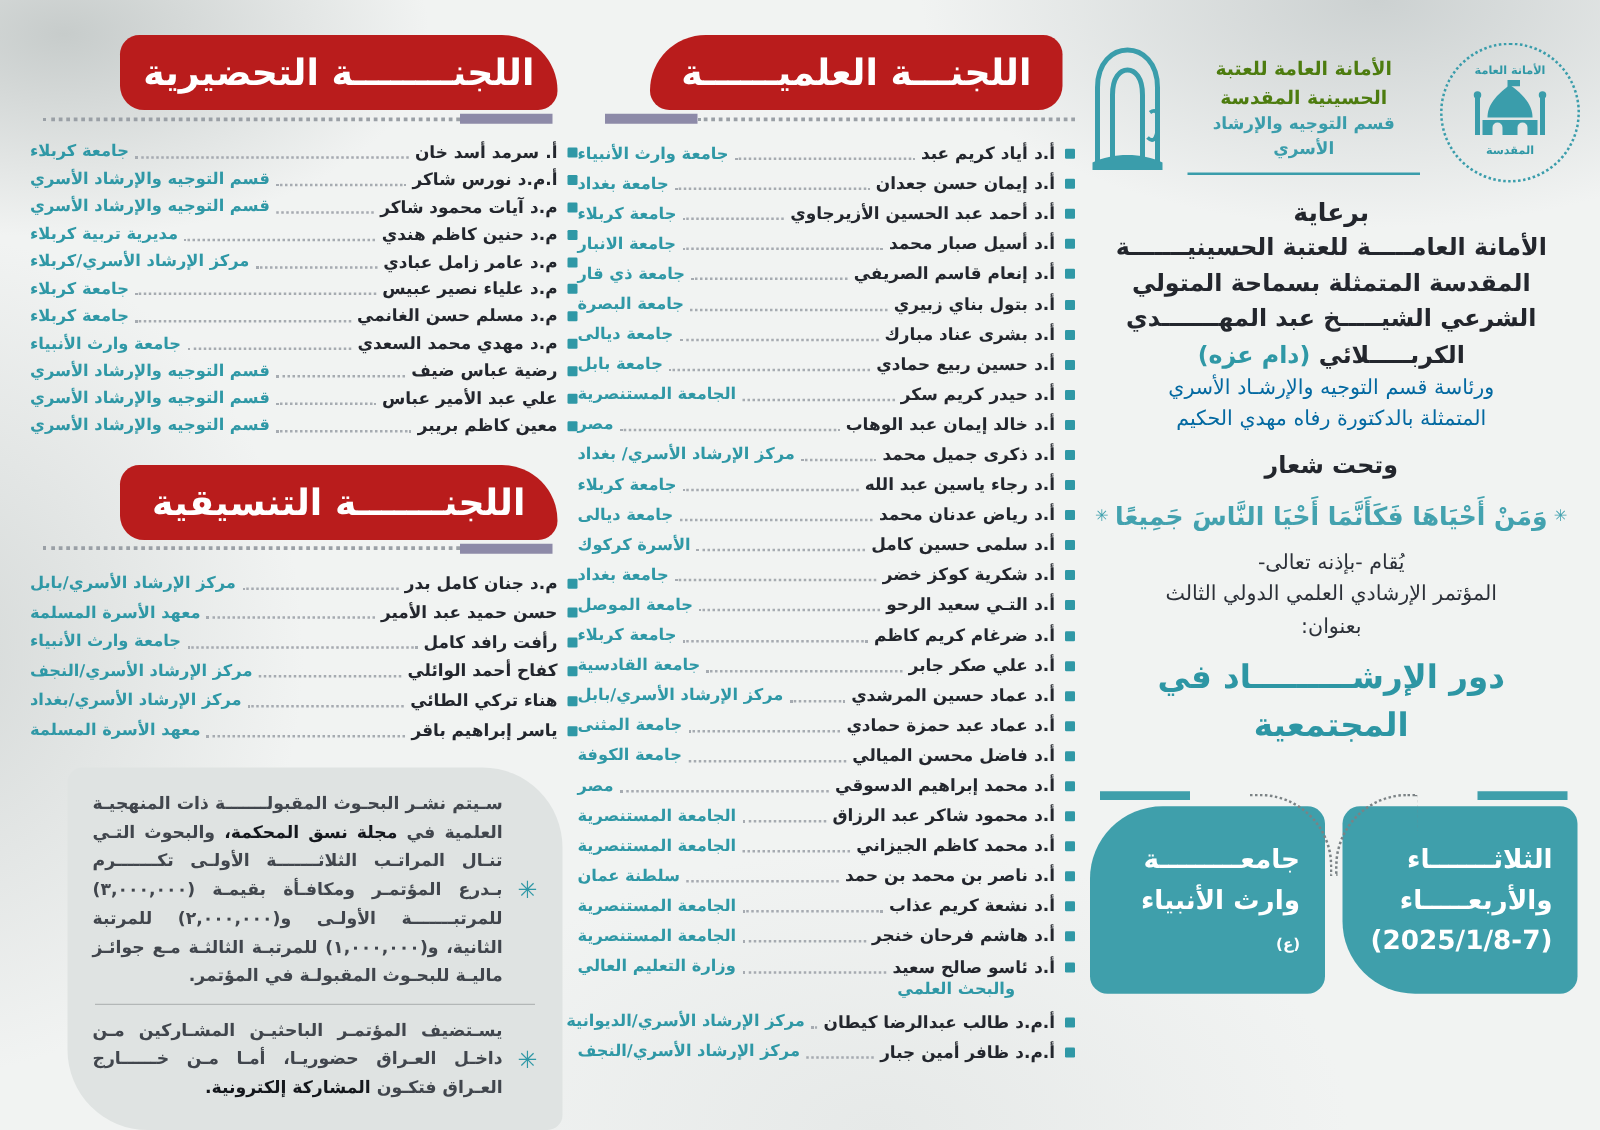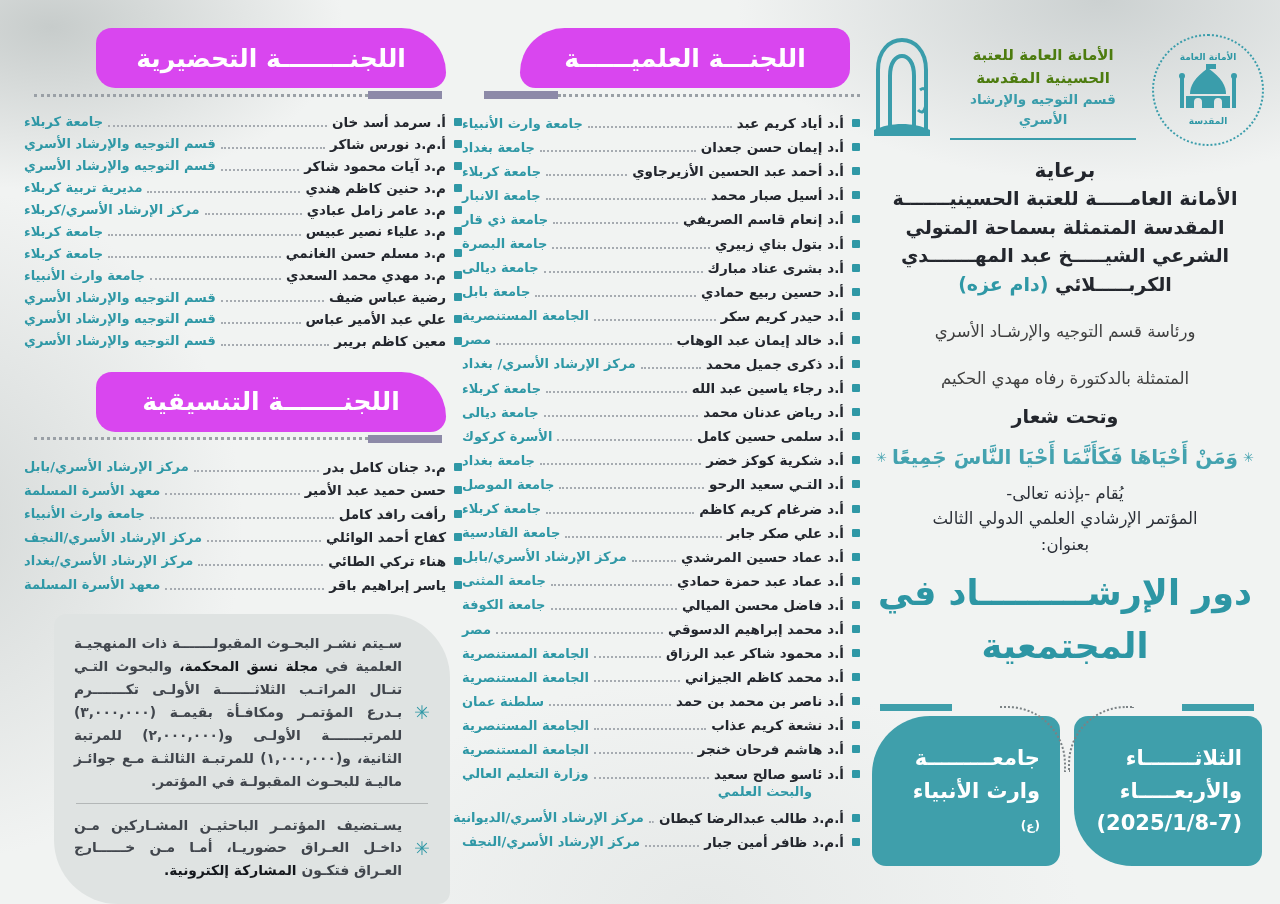--- a/index.html
+++ b/index.html
@@ -30,50 +30,50 @@
   .calli .c1{ font-size:15px; font-weight:700; color:#4d7c0f; line-height:1.5; }
   .calli .c2{ font-size:13.5px; font-weight:700; color:#3a9dab; line-height:1.5; }
   .calli .rule{ height:2px; background:#3a9dab; margin-top:8px; }
   .archlogo{ width:64px; height:104px; flex:none; }
 
   
   .sponsor{ text-align:center; margin-top:8px; }
   .sp-label{ font-size:20px; font-weight:700; margin-bottom:2px; }
   .sp-line-b{ font-size:19px; font-weight:700; line-height:1.5; }
   .honorific{ color:#2f98a6; }
-  .sp-line-r{ font-size:16.5px; font-weight:400; line-height:1.5; color:#404040;margin-top:22px; }
+  .sp-line-r{ font-size:16.5px; font-weight:400; line-height:1.5; color:#0369a1; }
   .sp-slogan{ font-size:19px; font-weight:700; margin-top:13px; }
 
   .verse{ margin:16px 0 10px; text-align:center; color:#43a2af; font-weight:700; font-size:20px; line-height:1.4; }
   .verse .orn{ font-size:13px; vertical-align:middle; margin:0 5px; color:#43a2af; }
 
   .held{ text-align:center; font-size:16.5px; line-height:1.55; color:#2c3038; }
 
-  .big-title{ margin-top:10px; text-align:center; color:#2d96a4; font-weight:700; font-size:35px; line-height:1.5; }
+  .big-title{ margin-top:10px; text-align:center; color:#2d96a4; font-weight:700; font-size:26px; line-height:1.5; }
 
   
   .boxes{ display:flex; gap:14px; margin-top:30px; padding:14px 4px 0 8px; position:relative; }
   .tealbox{ position:relative; width:188px; height:150px; background:#3f9fab; color:#fff;
             display:flex; flex-direction:column; justify-content:center; padding:0 20px; }
   .tealbox .bl{ font-weight:700; font-size:21px; line-height:1.55; text-align:right; }
   .box-dates{ border-radius:14px 14px 14px 58px; }   
   .box-univ { border-radius:58px 14px 14px 14px; }   
   .tealbox::before{ content:""; position:absolute; top:-12px; height:7px; width:72px; background:#3f9fab; }
   .box-dates::before{ right:8px; }
   .box-univ::before { left:8px; }
   .box-dates::after, .box-univ::after{
     content:""; position:absolute; width:64px; height:64px; top:-10px; pointer-events:none; }
   .box-dates::after{ left:-6px; border-top:2px dotted #7b8285; border-left:2px dotted #7b8285; border-radius:58px 0 0 0; }
   .box-univ::after { right:-6px; border-top:2px dotted #7b8285; border-right:2px dotted #7b8285; border-radius:0 58px 0 0; }
   .dates-num{ font-weight:700; font-size:20px; text-align:right; direction:ltr; }
   .univ-mark{ font-size:12px; }
 
   
   .commHeader{ }
-  .ch-box{ background:#d946ef; color:#fff; font-weight:700; font-size:25px;
+  .ch-box{ background:#b91c1c; color:#fff; font-weight:700; font-size:29px;
            height:60px; display:flex; align-items:center; justify-content:center; }
   .ch-mid .ch-box{ border-radius:46px 16px 20px 16px; width:330px; margin-right:10px; }
   .ch-flip .ch-box{ border-radius:16px 46px 16px 20px; width:350px; margin-right:16px; }
   .ch-rule{ display:flex; align-items:center; margin-top:3px; }
   .ch-bar{ width:74px; height:8px; background:#8d8aa8; flex:none; }
   .ch-dots{ flex:1; border-top:3px dotted #9aa0a6; }
   .ch-mid .ch-rule{ margin-left:22px; }
   .ch-flip .ch-rule{ margin-right:20px; margin-left:10px; }
 
   

